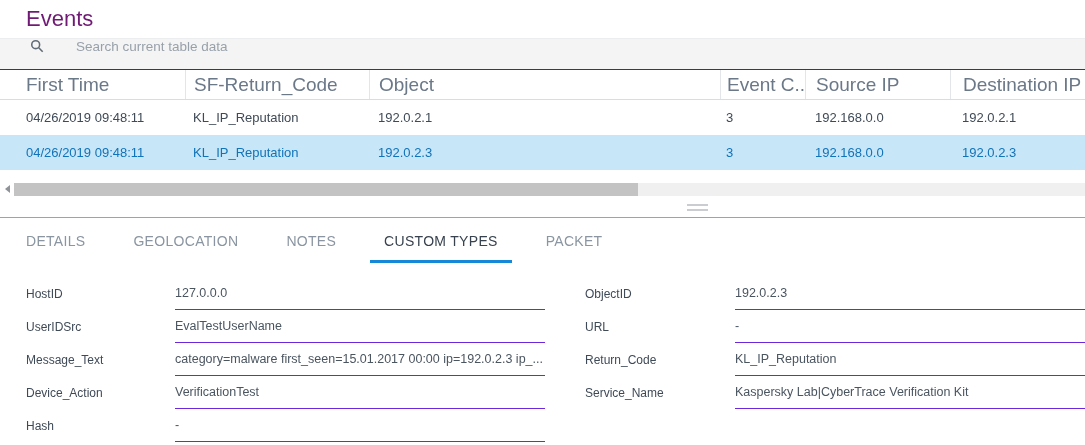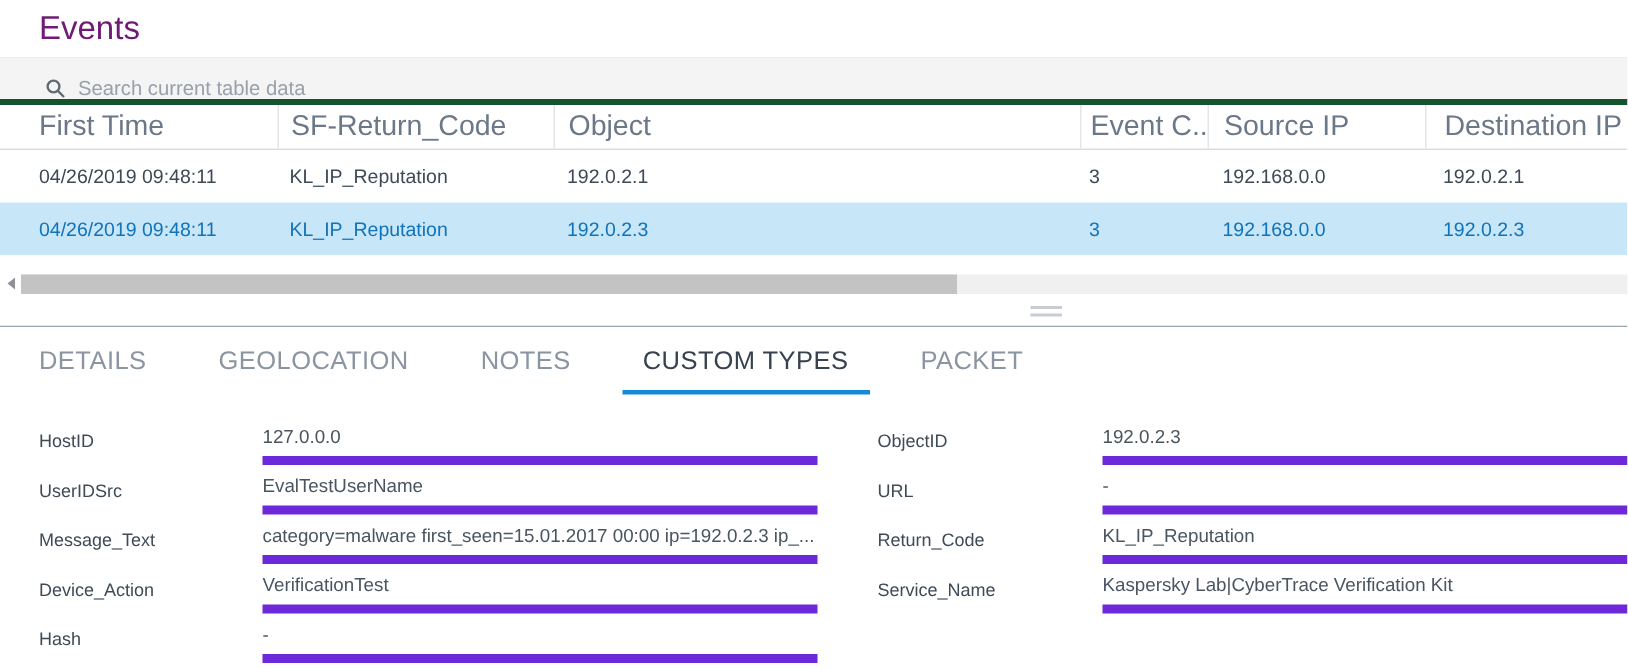--- a/index.html
+++ b/index.html
@@ -5,22 +5,22 @@
   * { margin:0; padding:0; box-sizing:border-box; }
   html,body { width:1085px; height:445px; background:#ffffff; overflow:hidden;
     font-family:"Liberation Sans","DejaVu Sans",sans-serif; color:#3f4a57; }
 
   
   .events-header { height:39px; border-bottom:1px solid #ebedef; display:flex;
     align-items:center; padding-left:26px; background:#fff; }
   .events-title { color:#701a75; font-size:22px; font-weight:400; }
 
   
-  .search-bar { height:31px; background:#f4f4f4; border-bottom:4px solid #14532d;
-    display:flex; align-items:flex-end; padding-left:30px; }
+  .search-bar { height:31px; background:#f4f4f4; border-bottom:1px solid #14532d;
+    display:flex; align-items:flex-start; padding-left:30px;gap:24px; }
   .search-icon { width:14px; height:14px; display:inline-flex; }
   .search-icon svg { width:14px; height:14px; stroke:#5f6b76; }
   .search-input { background:transparent; border:none; outline:none;
     font-family:inherit; font-size:13.5px; color:#3f4a57; margin-left:8px; width:700px; }
   .search-input::placeholder { color:#98a1aa; opacity:1; }
 
   
   .table-header { display:flex; height:30px; border-bottom:1px solid #d9dde1;
     color:#6b7888; font-size:19px; background:#fff; }
   .hcell { display:flex; align-items:center; height:100%; white-space:nowrap; overflow:hidden; }
@@ -47,37 +47,37 @@
   .scroll-thumb { position:absolute; left:0; top:0; height:13px; width:624px; background:#c3c3c3; }
 
   
   .panel-gap { height:20px; position:relative; background:#fff; }
   .resize-grip { position:absolute; left:687px; top:7px; width:21px; }
   .grip-line { border-top:2px solid #c9ccd0; margin-bottom:3px; }
   .panel-divider { height:1px; background:#9aa4aa; }
 
   
   .tabs { display:flex; padding-left:12px; height:45px; background:#fff; }
-  .tab { margin-right:20px; padding:0 14px; font-size:17px; letter-spacing:.3px;
+  .tab { margin-right:20px; padding:0 14px; font-size:14px; letter-spacing:.3px;
     color:#8a95a1; display:flex; align-items:center; position:relative; cursor:default; }
   .tab.active { color:#38424e; }
   .tab.active::after { content:""; position:absolute; left:0; right:0; bottom:0;
     height:3px; background:#1589d8; }
 
   
   .details-panel { display:flex; padding:14px 0 0 26px; background:#fff; }
   .fields-col { display:flex; flex-direction:column; }
   .fields-col.left  { width:519px; margin-right:40px; }
   .fields-col.right { width:500px;text-align:center; }
   .field-row { display:flex; height:33px; align-items:stretch; }
   .field-label { display:flex; align-items:center; font-size:12px; color:#3f4a57; }
   .left  .field-label { width:149px; }
   .right .field-label { width:150px; }
   .field-value { flex:1; display:flex; align-items:center; font-size:12.5px;
-    color:#4a5560; border-bottom:6px solid #6d28d9; white-space:nowrap; overflow:hidden; }
+    color:#4a5560; border-bottom:1px solid #6d28d9; white-space:nowrap; overflow:hidden; }
 </style>
 </head>
 <body>
 
 <div class="events-header">
   <span class="events-title">Events</span>
 </div>
 
 <div class="search-bar">
   <span class="search-icon">

